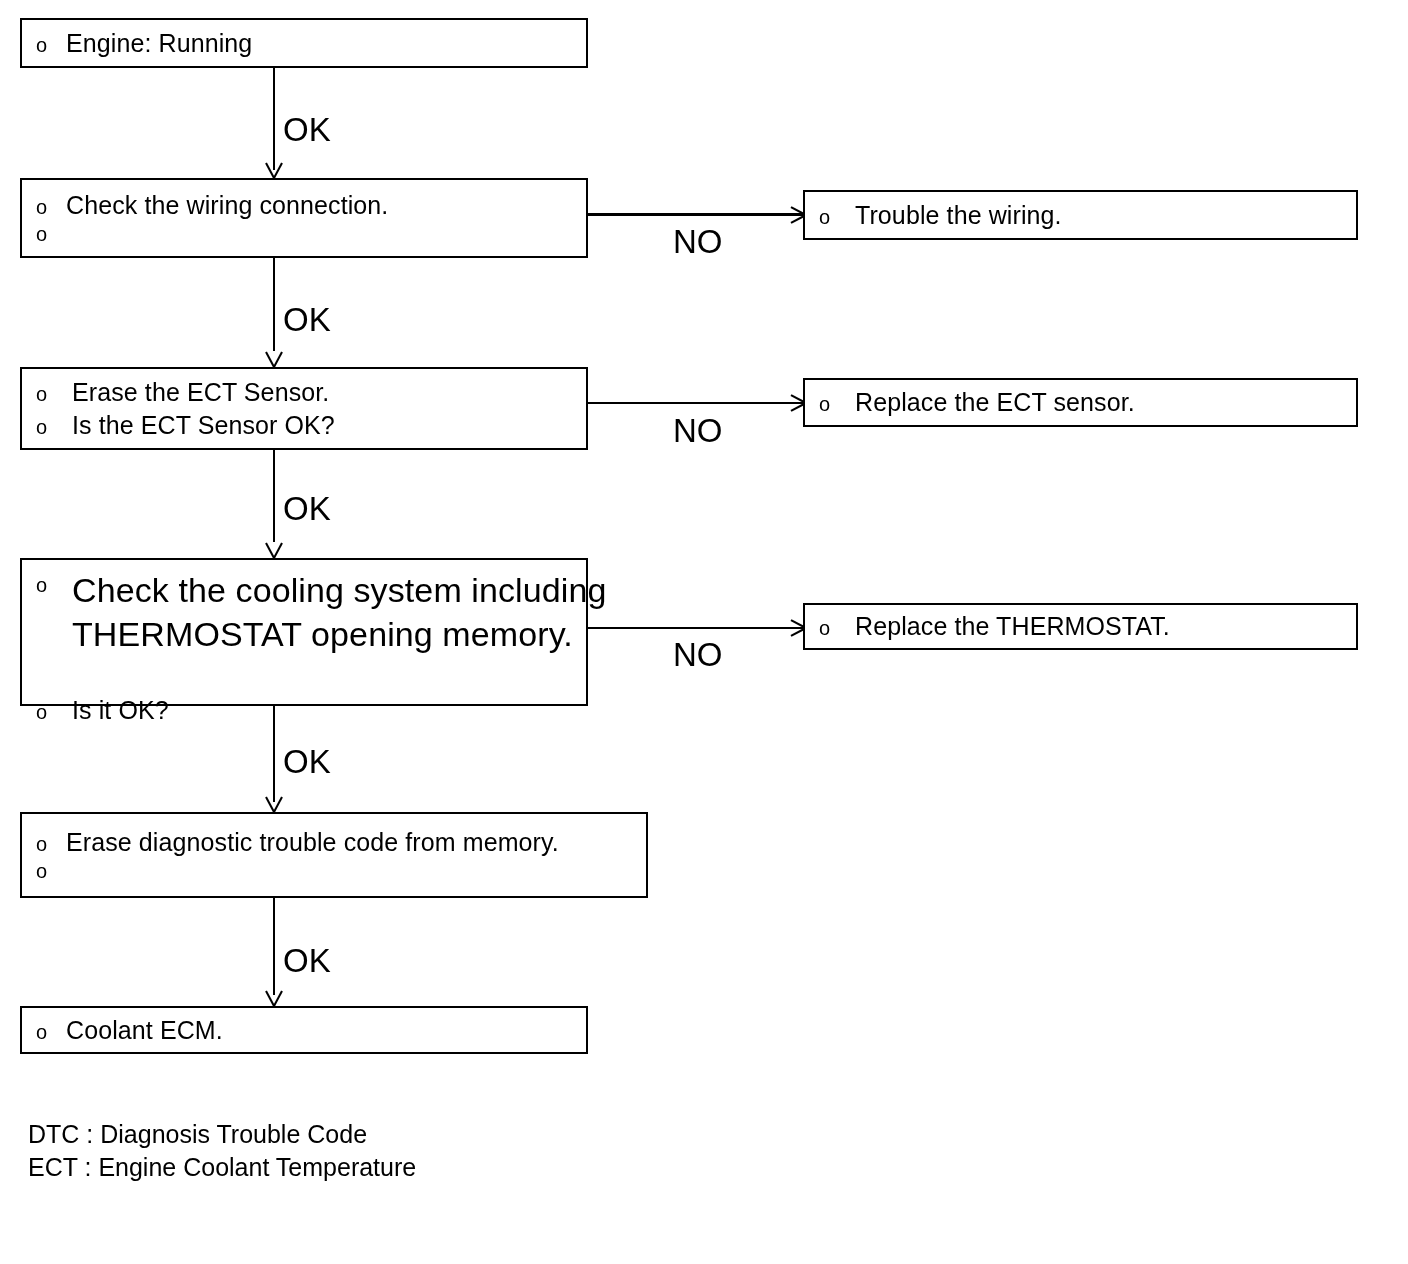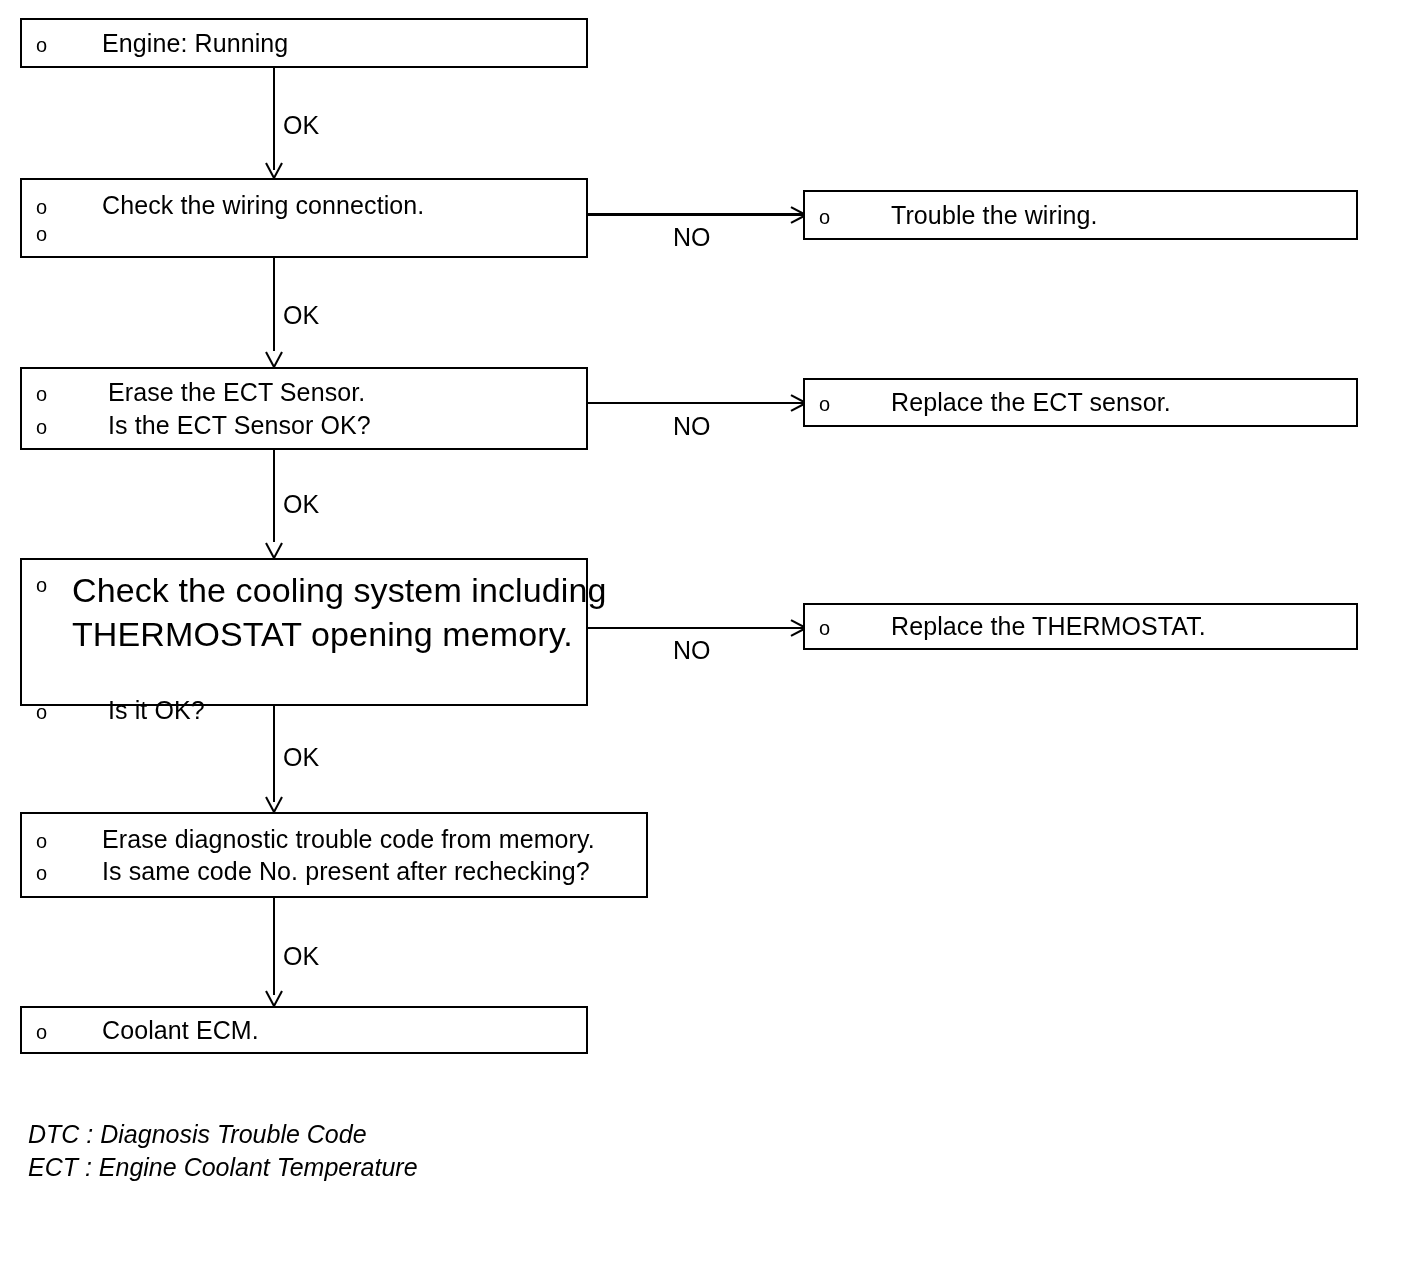--- a/index.html
+++ b/index.html
@@ -38,21 +38,20 @@
     letter-spacing: 0.1px;
   }
   .node .bullet {
     display: inline-block;
     font-size: 20px;
     width: 14px;
     flex: 0 0 auto;
   }
   .node .txt {
     display: inline-block;
-    margin-left: 36px;
   }
   .node .sub {
     display: block;
     font-size: 34px;
     line-height: 1.30;
     white-space: nowrap;
   }
 
   
   .pad-a { padding: 0 0 0 14px; }
@@ -103,36 +102,35 @@
     height: 2px;
     background: #000000;
     left: -17px;
   }
   .arrow-right::before { transform-origin: right center; transform: rotate(28deg);  top: -1px; }
   .arrow-right::after  { transform-origin: right center; transform: rotate(-28deg); top: -1px; }
 
   
   .edge-label {
     position: absolute;
-    font-size: 25px;
+    font-size: 33px;
     line-height: 1;
     white-space: nowrap;
   }
 
   
   #legend {
     position: absolute;
     left: 28px;
     top: 1118px;
   }
   #legend .legend-row {
     font-size: 25px;
     line-height: 33px;
     white-space: nowrap;
-    font-style: italic;
   }
 </style>
 </head>
 <body>
 
 <div id="canvas">
 
   <div class="node pad-a gap-a" style="left:20px; top:18px; width:568px; height:50px;">
     <div class="line">
       <span class="bullet">o</span>
@@ -224,21 +222,20 @@
   <div class="arrow-down" style="left:274px; top:812px;"></div>
   <div class="edge-label" style="left:283px; top:745px;">OK</div>
 
   <div class="node pad-a gap-a" style="left:20px; top:812px; width:628px; height:86px;">
     <div class="line">
       <span class="bullet">o</span>
       <span class="txt">Erase diagnostic trouble code from memory.</span>
     </div>
     <div class="line">
       <span class="bullet">o</span>
-      <span class="txt">Is same code No. present after rechecking?</span>
     </div>
   </div>
 
   <div class="vline" style="left:273px; top:898px; height:97px;"></div>
   <div class="arrow-down" style="left:274px; top:1006px;"></div>
   <div class="edge-label" style="left:283px; top:944px;">OK</div>
 
   <div class="node pad-a gap-a" style="left:20px; top:1006px; width:568px; height:48px;">
     <div class="line">
       <span class="bullet">o</span>

